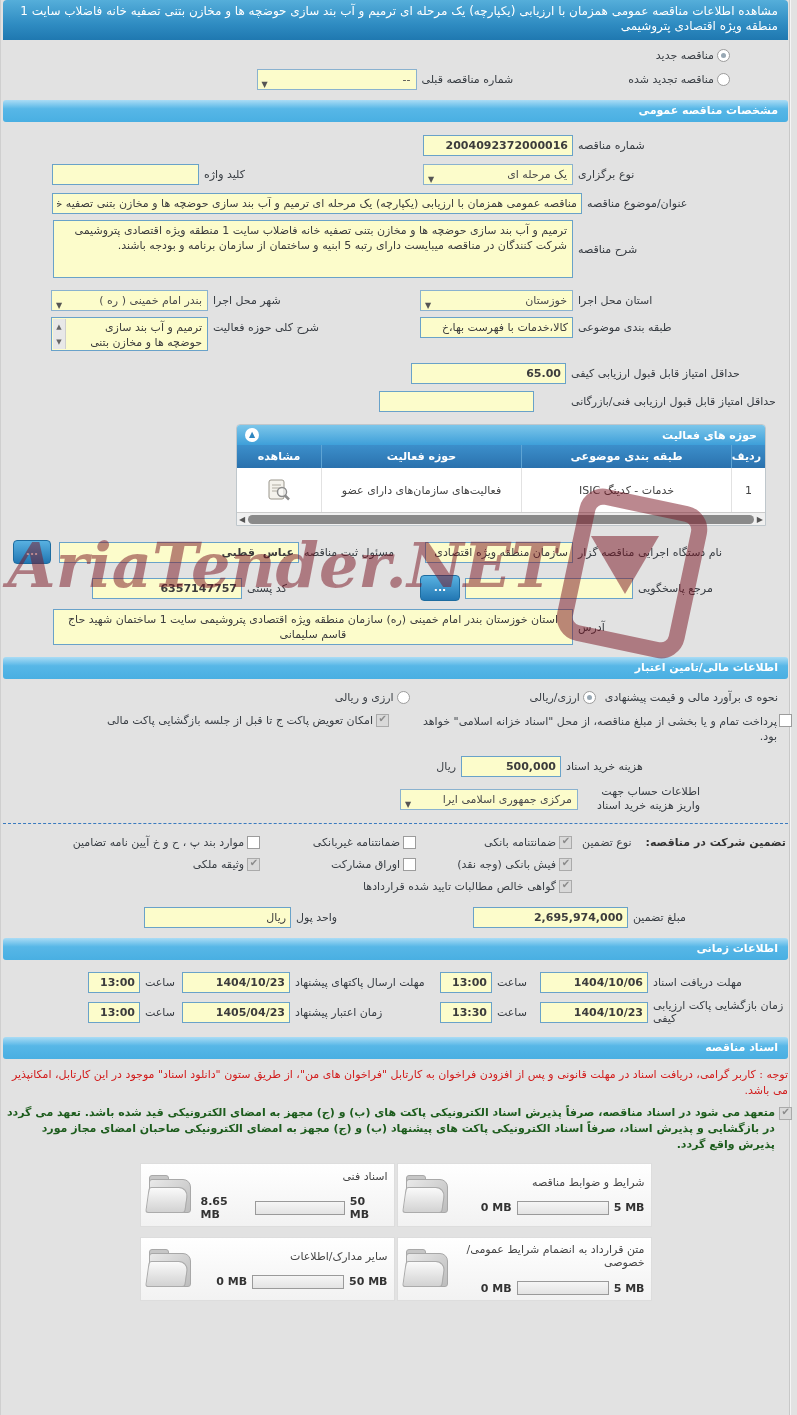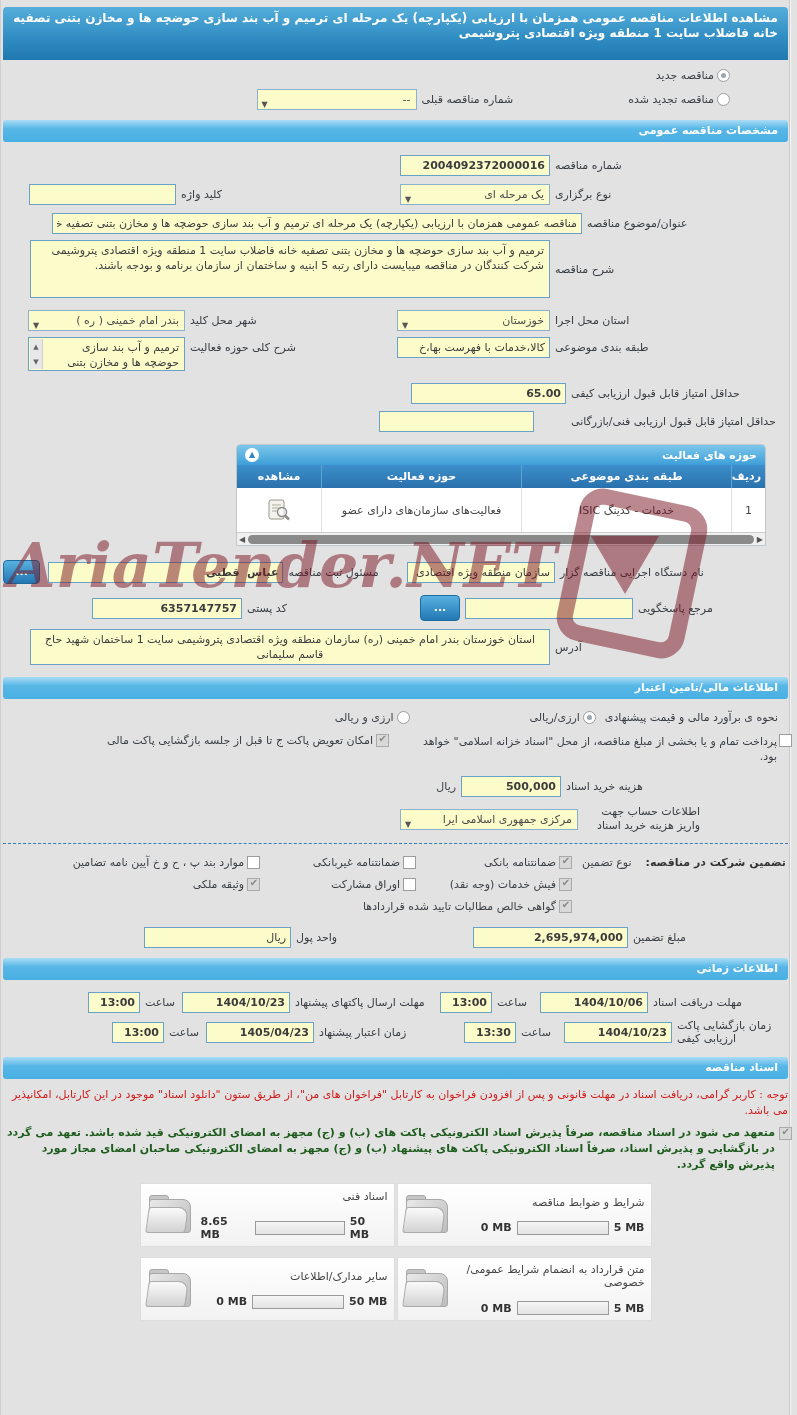--- a/index.html
+++ b/index.html
@@ -3,27 +3,27 @@
 <meta charset="utf-8">
 <style>
   * { box-sizing: border-box; margin:0; padding:0; }
   html,body { background:#e2e2e2; }
   body { font-family:"DejaVu Sans","Liberation Sans",sans-serif; font-size:11px; color:#3a3f45; direction:rtl; }
   #page { position:relative; width:797px; height:1415px; background:#e2e2e2; overflow:hidden; border-left:1px solid #cfcfcf; }
   #page::before { content:""; position:absolute; right:6px; top:0; bottom:0; width:1px; background:#f5f5f5; border-left:1px solid #c8c8c8; }
   .inner { position:relative; margin:0 9px 0 2px; }
 
   
-  .main-header { margin-top:7px; background:linear-gradient(#55aeda 0%,#2f8cc2 60%,#1f78b0 100%); border-radius:4px 4px 0 0; color:#fff; font-weight:bold; font-size:12px; padding:4px 10px 19px; line-height:15px; text-align:right; }
+  .main-header { background:linear-gradient(#55aeda 0%,#2f8cc2 60%,#1f78b0 100%); border-radius:4px 4px 0 0; color:#fff; font-weight:normal; font-size:12px; padding:4px 10px 6px; line-height:15px; text-align:right; }
   .sh { background:linear-gradient(#aadcf5 0%,#57b7e7 40%,#49afe2 100%); border-radius:3px; color:#fff; font-weight:bold; font-size:11px; padding:4px 10px 5px; text-align:right; }
 
   
   .frow { display:flex; align-items:center; }
   .lbl { text-align:left; padding-left:5px; white-space:nowrap; color:#373c42; }
-  .l215 { width:238px; }
+  .l215 { width:215px; }
   .yin { background:#fcfccb; border:1px solid #69a2c9; height:21px; padding:0 4px; font-size:11px; font-weight:bold; color:#3c3c3c; direction:rtl; text-align:right; font-family:inherit; }
   .yarea { background:#fcfccb; border:1px solid #69a2c9; padding:2px 5px; font-size:11px; color:#3c3c3c; overflow:hidden; line-height:15px; }
   .sel { position:relative; background:#fcfccb; border:1px solid #8ab2cf; height:21px; line-height:19px; padding:0 5px; padding-left:17px; color:#4a4a4a; }
   .sel::after { content:"▼"; position:absolute; left:4px; top:5px; font-size:8px; color:#555; }
   .cb { width:13px; height:13px; background:#fff; border:1px solid #9c9c9c; display:inline-block; flex:0 0 13px; position:relative; }
   .cb.checked { background:#d9d9d9; border-color:#aaa; }
   .cb.checked::after { content:"✔"; position:absolute; top:-2px; right:1px; font-size:10px; color:#8a8a8a; }
   .rad { width:13px; height:13px; border-radius:50%; background:#fff; border:1px solid #9c9c9c; display:inline-block; flex:0 0 13px; position:relative; }
   .rad.checked::after { content:""; position:absolute; inset:3px; border-radius:50%; background:#98a8b4; }
   .cblbl { margin-right:3px; }
@@ -114,21 +114,21 @@
     </div>
 
     <div class="frow" style="margin-top:6px; align-items:center;">
       <span class="lbl l215">شرح مناقصه</span>
       <div class="yarea" style="width:520px; height:58px; text-align:right;">ترمیم و آب بند سازی حوضچه ها و مخازن بتنی تصفیه خانه فاضلاب سایت 1 منطقه ویژه اقتصادی پتروشیمی شرکت کنندگان در مناقصه میبایست دارای رتبه 5 ابنیه و ساختمان از سازمان برنامه و بودجه باشند.</div>
     </div>
 
     <div class="frow" style="margin-top:12px;">
       <span class="lbl l215">استان محل اجرا</span>
       <div class="sel" style="width:153px;"><span>خوزستان</span></div>
-      <span class="lbl" style="width:212px;">شهر محل کلید</span>
+      <span class="lbl" style="width:212px;">شهر محل اجرا</span>
       <div class="sel" style="width:157px;"><span>بندر امام خمینی ( ره )</span></div>
     </div>
 
     <div class="frow" style="margin-top:6px; align-items:flex-start;">
       <span class="lbl l215" style="margin-top:4px;">طبقه بندی موضوعی</span>
       <input class="yin" style="width: 153px; font-weight: normal;" readonly="" value="کالا،خدمات با فهرست بها،خ">
       <span class="lbl" style="width:212px; margin-top:4px;">شرح کلی حوزه فعالیت</span>
       <div class="yarea mini-area" style="width:157px; height:34px; text-align:right;">
         <span>ترمیم و آب بند سازی حوضچه ها و مخازن بتنی</span>
         <span class="mini-scroll">
@@ -240,21 +240,21 @@
         <div class="frow">
           <span class="cb checked"></span>
           <span class="cblbl" style="width:140px;">ضمانتنامه بانکی</span>
           <span class="cb"></span>
           <span class="cblbl" style="width:140px;">ضمانتنامه غیربانکی</span>
           <span class="cb"></span>
           <span class="cblbl">موارد بند پ ، ح و خ آیین نامه تضامین</span>
         </div>
         <div class="frow">
           <span class="cb checked"></span>
-          <span class="cblbl" style="width:140px;">فیش خدمات (وجه نقد)</span>
+          <span class="cblbl" style="width:140px;">فیش بانکی (وجه نقد)</span>
           <span class="cb"></span>
           <span class="cblbl" style="width:140px;">اوراق مشارکت</span>
           <span class="cb checked"></span>
           <span class="cblbl">وثیقه ملکی</span>
         </div>
         <div class="frow">
           <span class="cb checked"></span>
           <span class="cblbl">گواهی خالص مطالبات تایید شده قراردادها</span>
         </div>
       </div>
@@ -275,21 +275,21 @@
       <input class="yin datebox" readonly="" value="1404/10/06" style="">
       <span class="lbl" style="width:48px;">ساعت</span>
       <input class="yin timebox" readonly="" value="13:00" style="">
       <span class="lbl" style="width:150px;">مهلت ارسال پاکتهای پیشنهاد</span>
       <input class="yin datebox" readonly="" value="1404/10/23" style="">
       <span class="lbl" style="width:42px;">ساعت</span>
       <input class="yin timebox" readonly="" value="13:00" style="">
     </div>
 
     <div class="frow" style="margin-top:6px;">
-      <span class="lbl" style="width:116px; white-space:normal;">زمان بازگشایی پاکت ارزیابی کیفی</span>
+      <span class="lbl" style="width:140px; white-space:normal;">زمان بازگشایی پاکت ارزیابی کیفی</span>
       <input class="yin datebox" readonly="" value="1404/10/23" style="">
       <span class="lbl" style="width:48px;">ساعت</span>
       <input class="yin timebox" readonly="" value="13:30" style="">
       <span class="lbl" style="width:150px;">زمان اعتبار پیشنهاد</span>
       <input class="yin datebox" readonly="" value="1405/04/23" style="">
       <span class="lbl" style="width:42px;">ساعت</span>
       <input class="yin timebox" readonly="" value="13:00" style="">
     </div>
 
     <div class="sh" style="margin-top:12px;">اسناد مناقصه</div>

